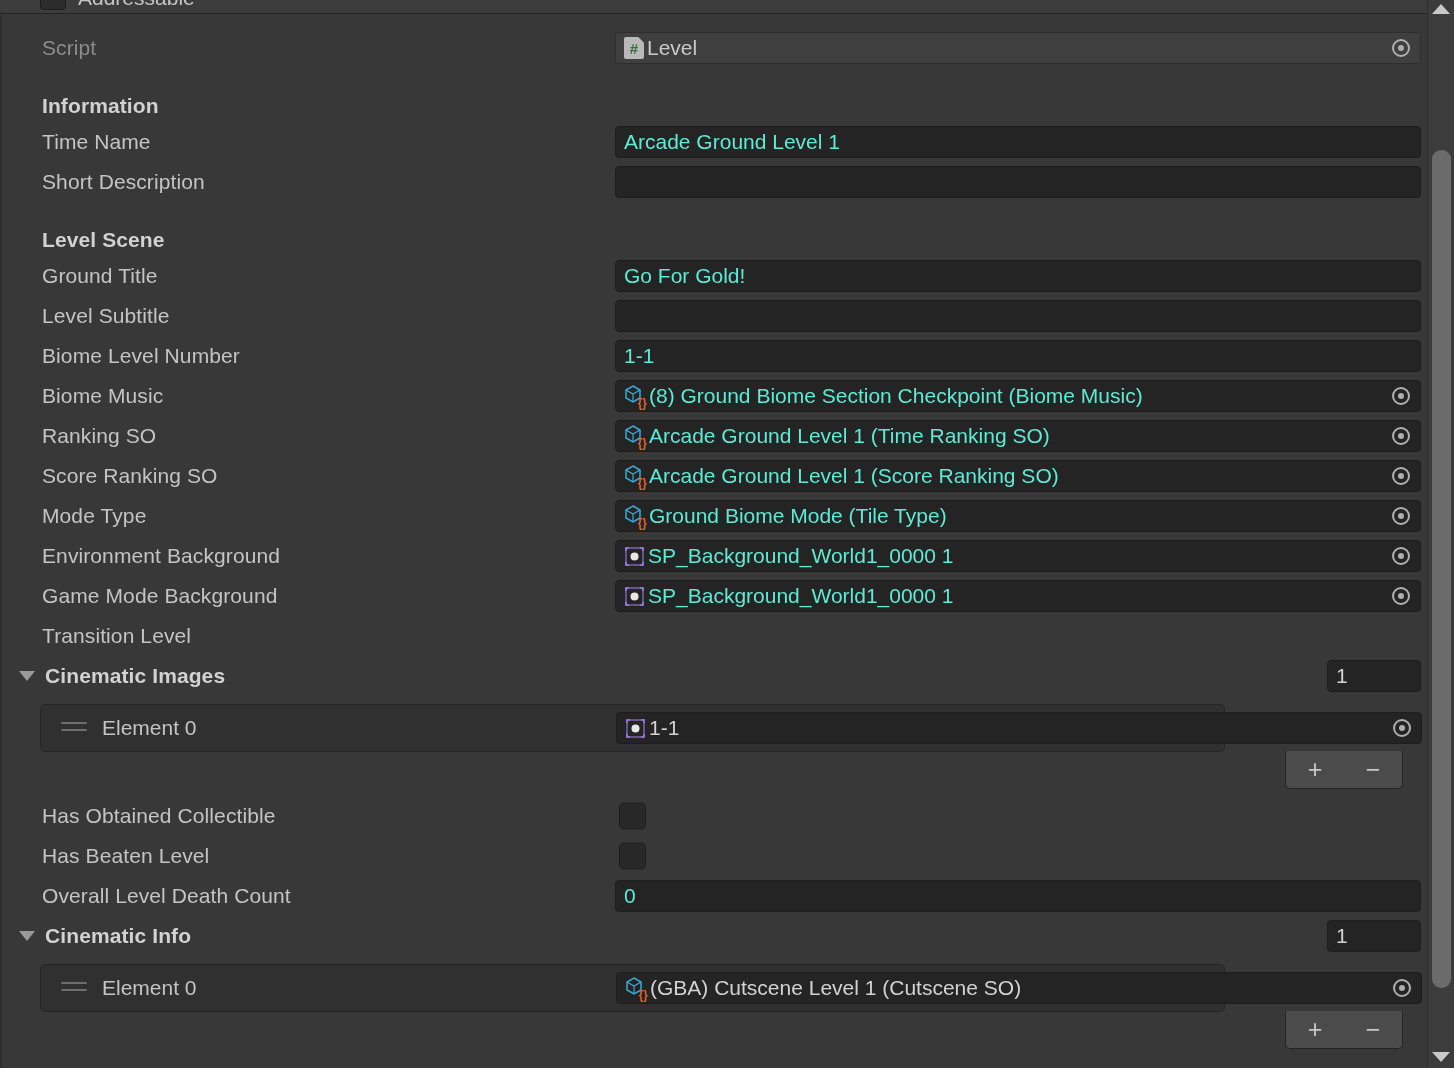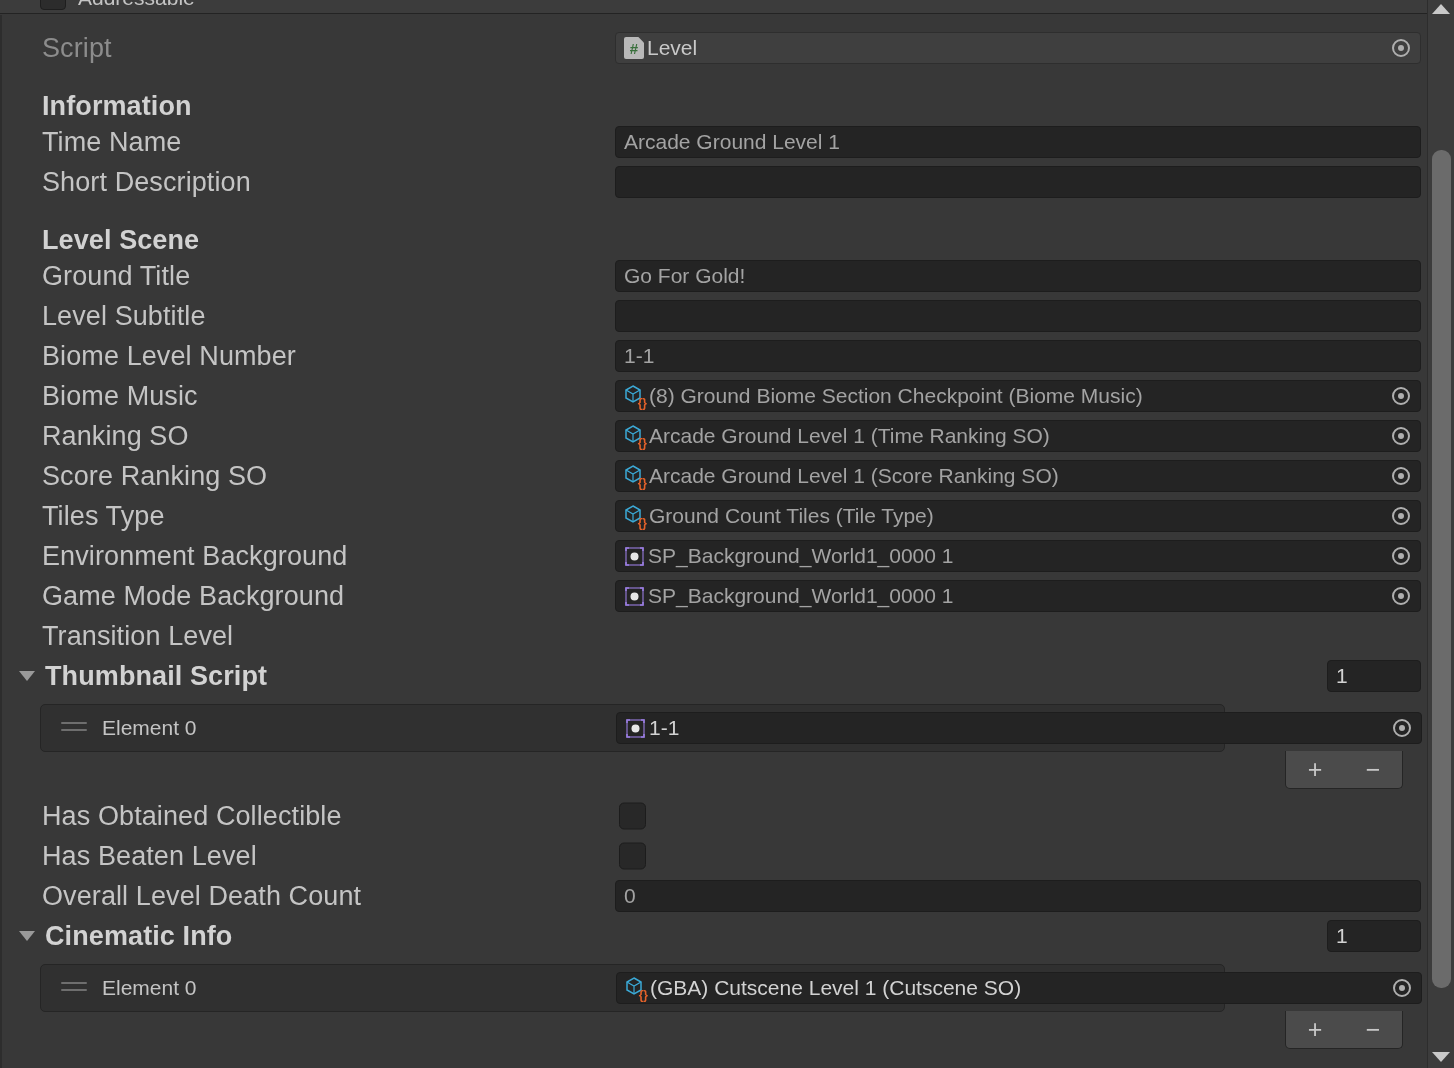--- a/index.html
+++ b/index.html
@@ -27,33 +27,33 @@
 
   
   .body{
     position:absolute; left:0; top:15px; width:1427px; height:1053px;
     background:#383838; border-left:2px solid #2d2d2d;
   }
 
   .row{ position:absolute; left:0; width:1427px; height:40px; }
   .label{
     position:absolute; left:40px; top:50%; transform:translateY(-50%);
-    font-size:27px; color:#c4c4c4; white-space:nowrap; letter-spacing:.1px;
+    font-size:21px; color:#c4c4c4; white-space:nowrap; letter-spacing:.1px;
   }
   .label.dim{ color:#8c8c8c; }
   .label.bold{ font-weight:bold; color:#d2d2d2; }
 
   
   .field{
     position:absolute; left:613px; top:50%; transform:translateY(-50%);
     width:806px; height:32px;
     background:#242424; border:1px solid #1d1d1d; border-radius:4px;
     display:flex; align-items:center; padding:0 8px; overflow:hidden;
   }
-  .field .txt{ font-size:21px; color:#a3a3a3; white-space:nowrap; }
+  .field .txt{ font-size:21px; color:#5eead4; white-space:nowrap; }
   .field.script{ background:#3f3f3f; border-color:#2e2e2e; }
   .field.script .txt{ color:#c9c9c9; }
 
   
   .picker{
     position:absolute; right:2px; top:50%; transform:translateY(-50%);
     width:34px; height:28px; display:flex; align-items:center; justify-content:center;
     cursor:pointer;
   }
   .picker i{
@@ -278,30 +278,30 @@
           <span class="br">{}</span>
         </span>
         <span class="txt">Arcade Ground Level 1 (Score Ranking SO)</span>
         <span class="picker">
             <i></i>
           </span>
       </div>
     </div>
 
     <div class="row" style="top:481px;">
-      <div class="label">Tiles Type</div>
+      <div class="label">Mode Type</div>
       <div class="field">
         <span class="ico ico-so">
           <svg class="cube" viewBox="0 0 18 18">
               <path d="M9 1 L16 5 L16 13 L9 17 L2 13 L2 5 Z" fill="none" stroke="#3ba9d6" stroke-width="1.5"></path>
               <path d="M2 5 L9 9 L16 5 M9 9 L9 17" fill="none" stroke="#3ba9d6" stroke-width="1.2"></path>
             </svg>
           <span class="br">{}</span>
         </span>
-        <span class="txt">Ground Count Tiles (Tile Type)</span>
+        <span class="txt">Ground Biome Mode (Tile Type)</span>
         <span class="picker">
             <i></i>
           </span>
       </div>
     </div>
 
     <div class="row" style="top:521px;">
       <div class="label">Environment Background</div>
       <div class="field">
         <span class="ico ico-sp">
@@ -338,21 +338,21 @@
           </span>
       </div>
     </div>
 
     <div class="row" style="top:601px;">
       <div class="label">Transition Level</div>
     </div>
 
     <div class="row foldout" style="top:641px;">
       <div class="tri"></div>
-      <div class="label">Thumbnail Script</div>
+      <div class="label">Cinematic Images</div>
       <div class="sizefield">
         <span>1</span>
       </div>
     </div>
 
     <div class="list" style="top:689px; height:48px;">
       <div class="list-el" style="height:46px;">
         <div class="handle">
             <span></span>
             <span></span>

